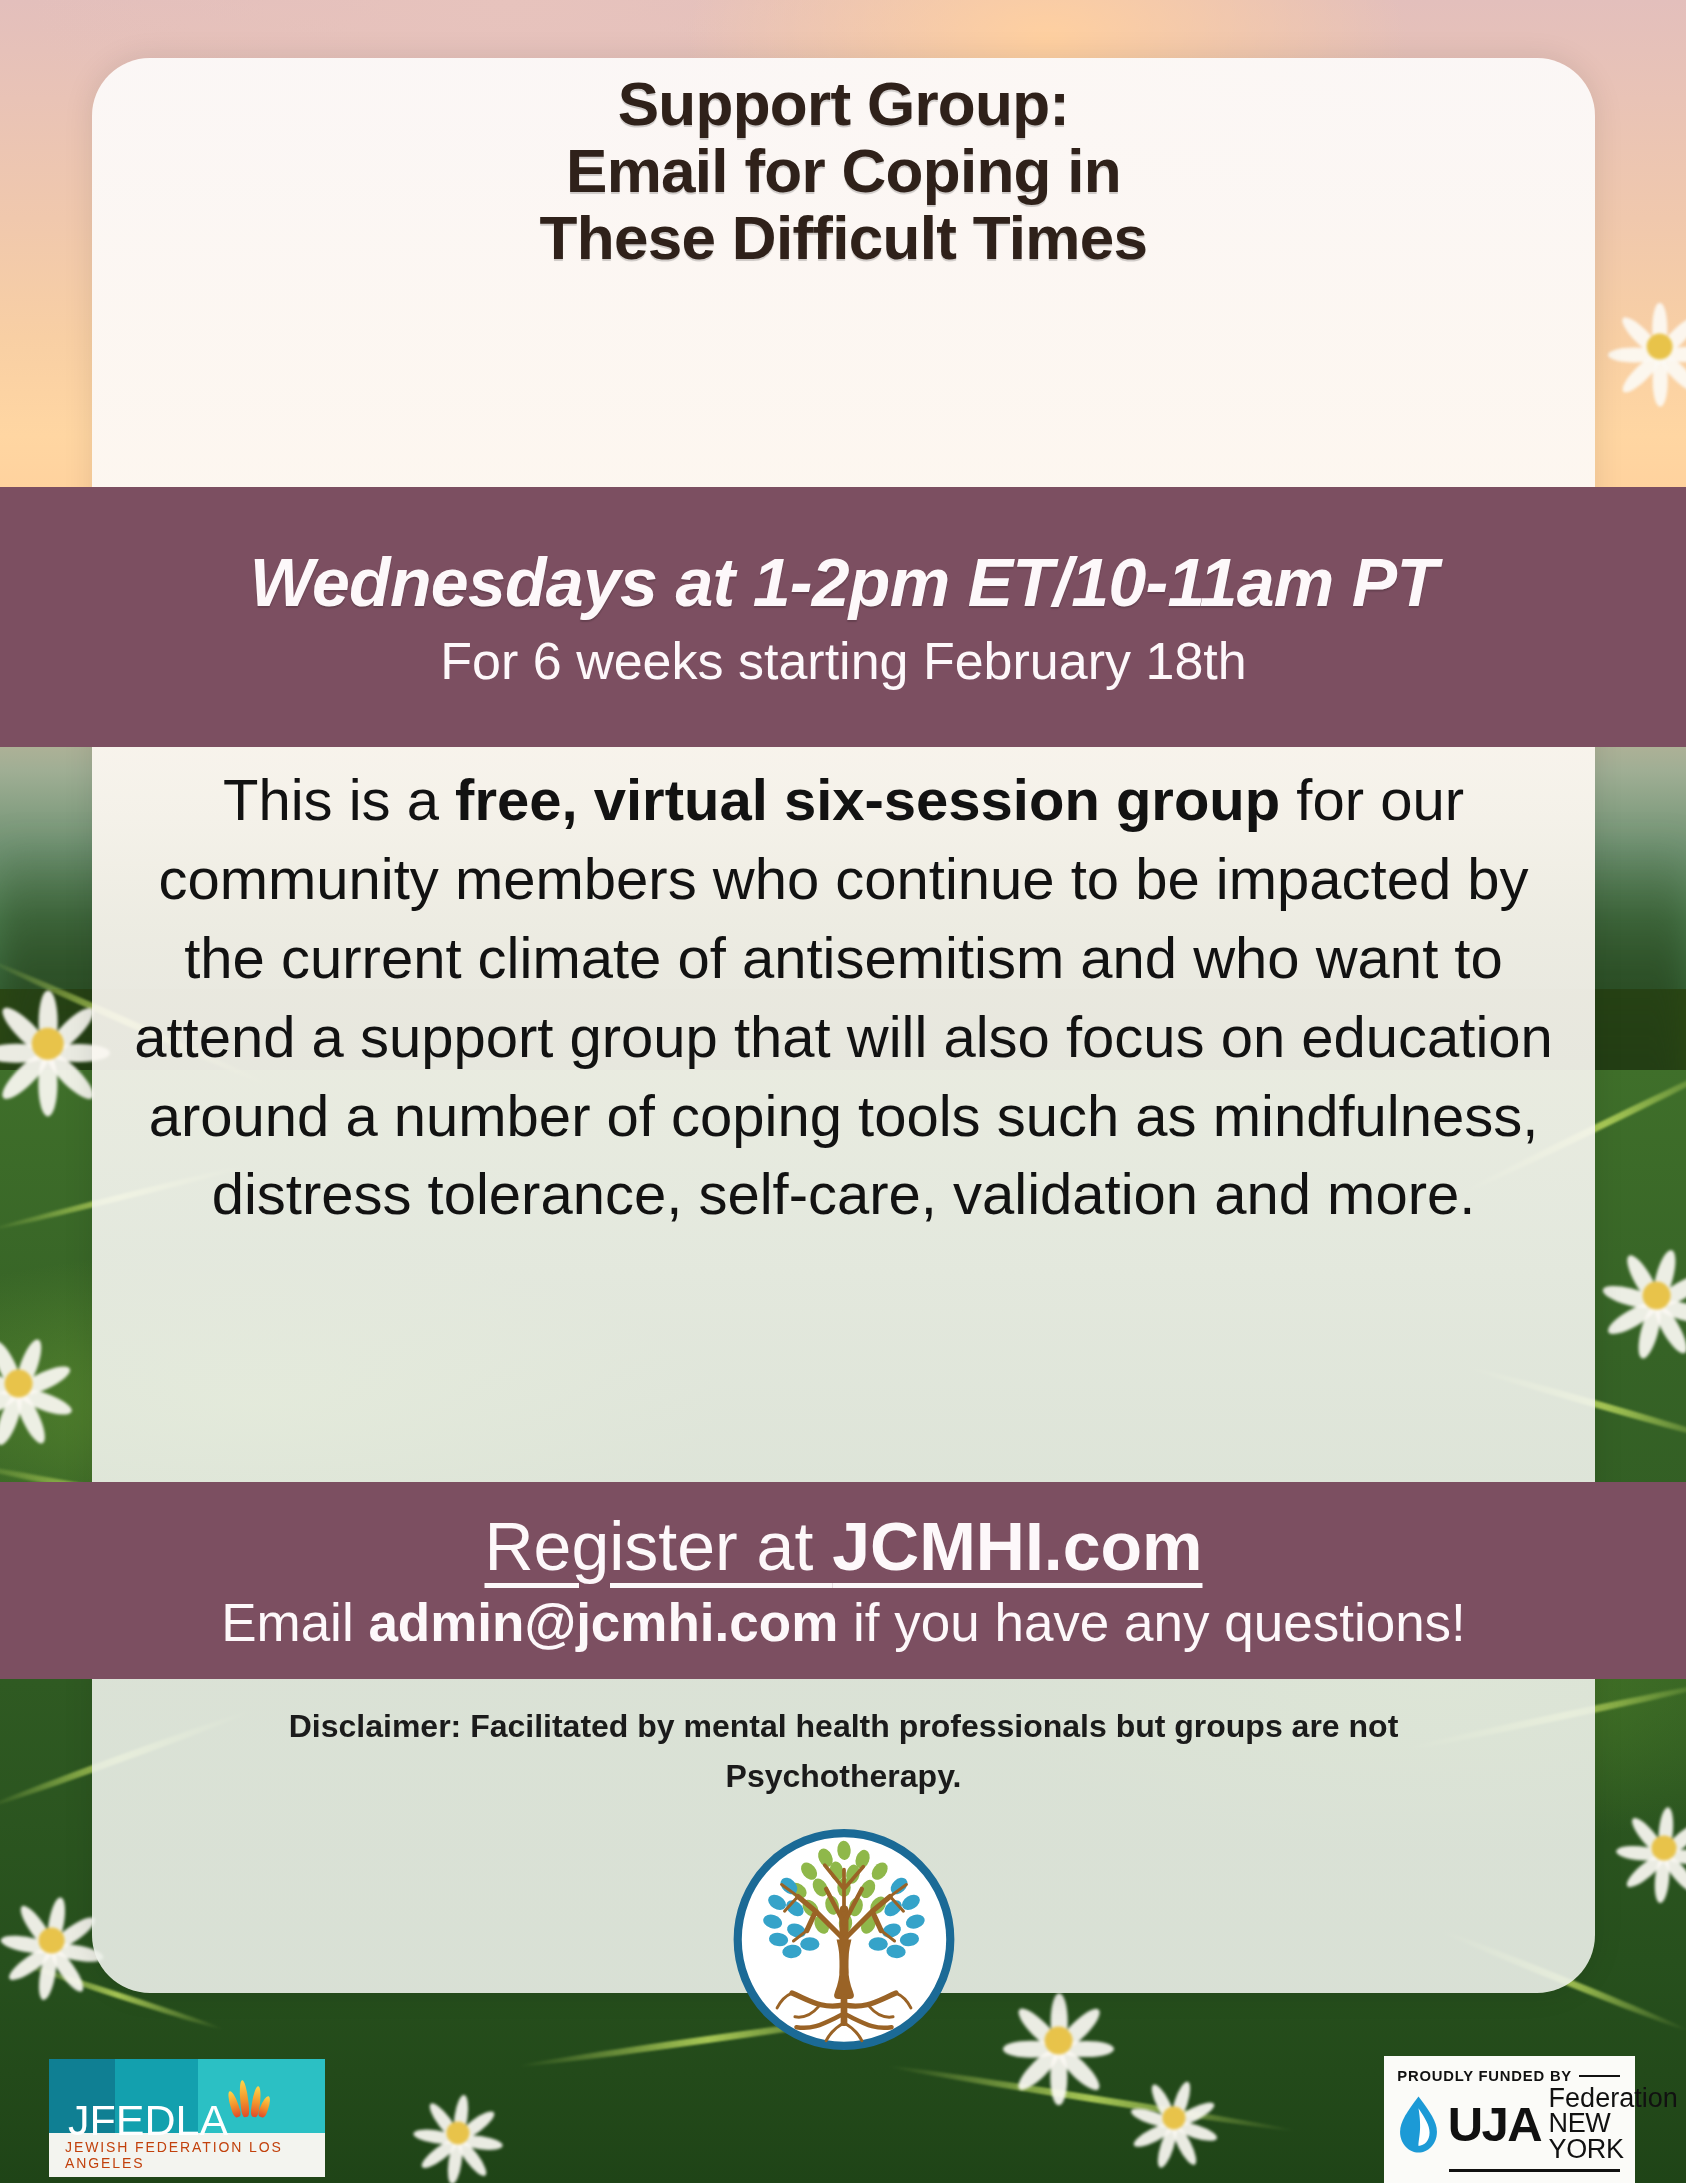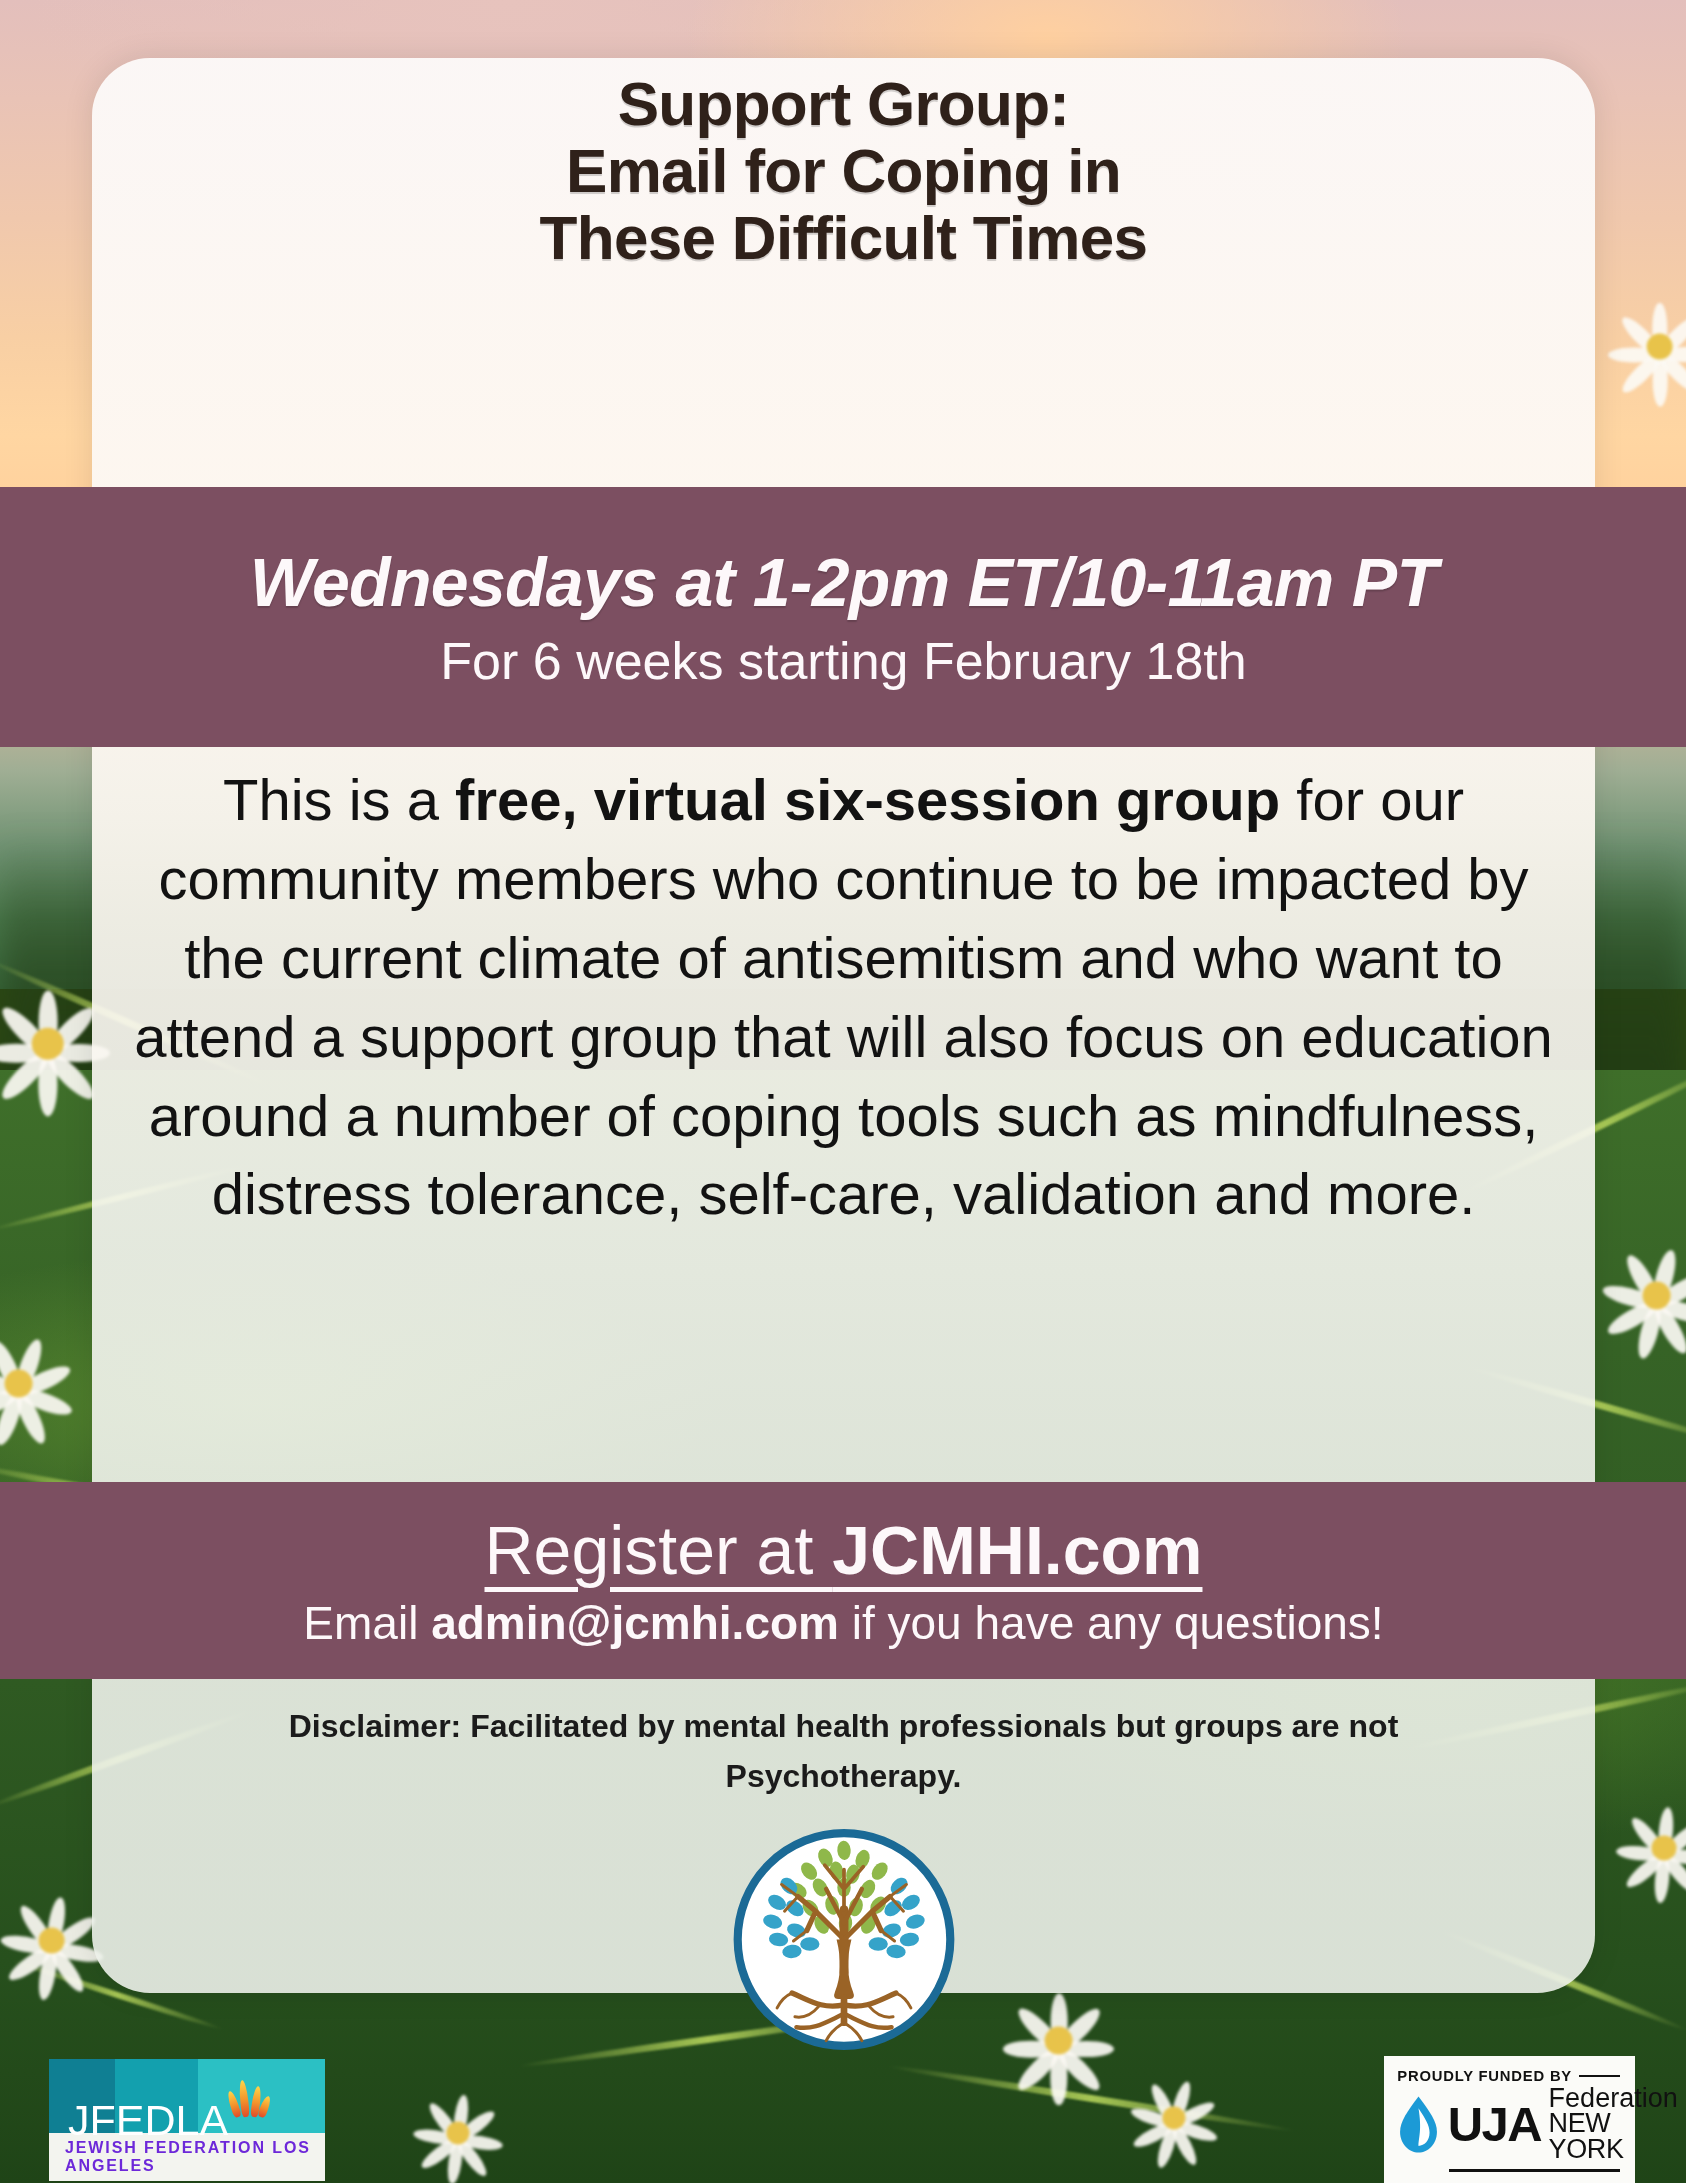--- a/index.html
+++ b/index.html
@@ -99,21 +99,21 @@
     text-align:center; color:#121212;
     font-size:58px; line-height:1.36; font-weight:400;
   }
   .body-copy b { font-weight:800; }
 
   .reg-main {
     font-size:68px; font-weight:400; line-height:1; margin-bottom:16px;
     text-decoration:underline; text-underline-offset:13.3px; text-decoration-thickness:5.2px;
   }
   .reg-main b { font-weight:800; }
-  .reg-sub { font-size:46px; font-weight:400; line-height:1;text-align:right; }
+  .reg-sub { font-size:53px; font-weight:400; line-height:1;text-align:right; }
   .reg-sub b { font-weight:800; }
 
   .disclaimer {
     position:absolute; left:236px; right:236px; top:1702px;
     text-align:center; color:#1b1b1b;
     font-size:32px; line-height:1.55; font-weight:700;
   }
 
   
   #emblem {
@@ -136,21 +136,21 @@
   #jfedla .flame {
     margin-left:5.9px; width:29.5px; height:41px; position:relative; display:inline-block;
   }
   #jfedla .flame i {
     position:absolute; bottom:0; width:8px; border-radius:60% 60% 40% 40%/70% 70% 30% 30%;
     background:linear-gradient(to bottom,#ffd54a,#f2922b 55%,#e04b2a);
     transform-origin:bottom center;
   }
   #jfedla .strip {
     background:#f3f4ef; padding:5.9px 0 6.6px 16px;
-    color:#6d28d9; font-size:16px; letter-spacing:1.9px; font-weight:700;
+    color:#c2410c; font-size:14px; letter-spacing:1.9px; font-weight:400;
   }
 
   #uja {
     position:absolute; right:52px; top:2056px; width:251px; z-index:4;
     background:#fbfbf8; padding:11.8px 14.8px 13.3px 13.3px;
   }
   #uja .top {
     display:flex; align-items:center; gap:6.6px;
     font-size:14.8px; font-weight:800; letter-spacing:0.8px; color:#111;
   }

